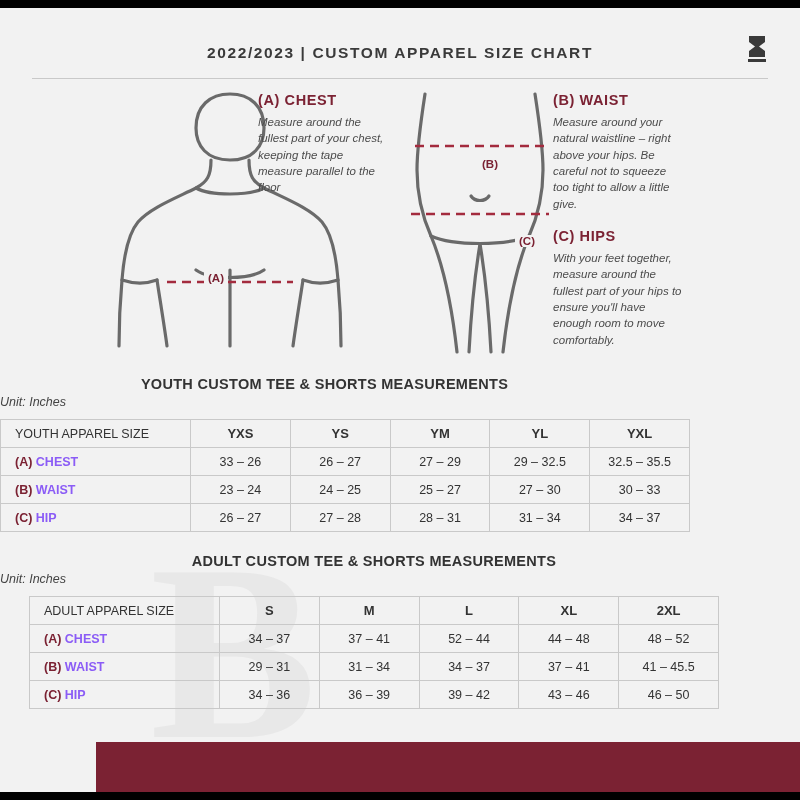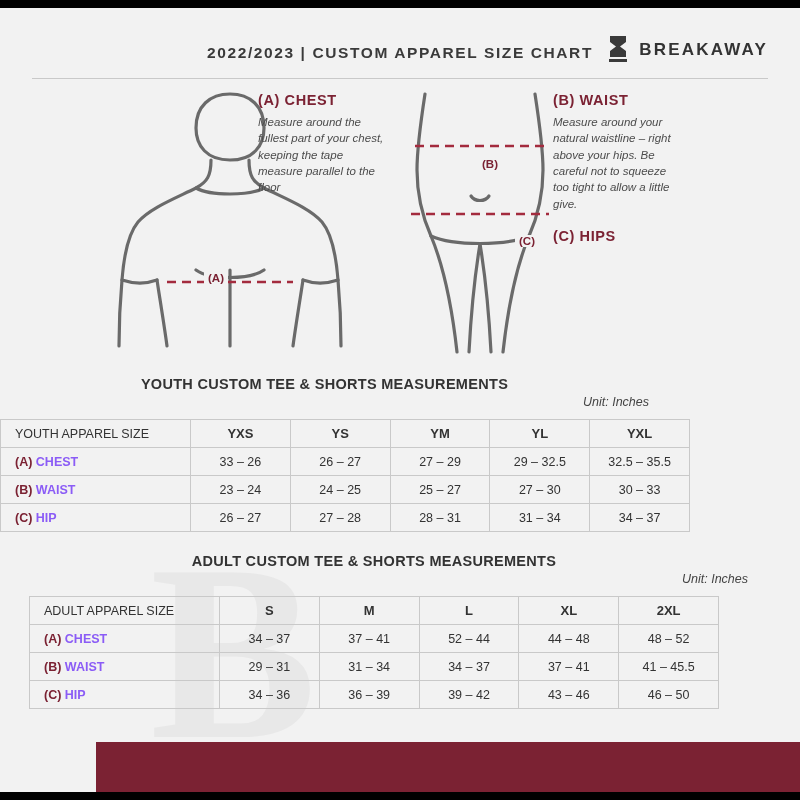--- a/index.html
+++ b/index.html
@@ -103,21 +103,21 @@
 
   
   .sect-title {
     text-align: center;
     font-size: 14.5px;
     font-weight: bold;
     letter-spacing: 0.3px;
     color: #333;
   }
   .sect-unit {
-    text-align: right;
+    text-align: left;
     font-size: 12.5px;
     font-style: italic;
     color: #444;
     margin-top: 3px;
   }
   table.sz {
     border-collapse: collapse;
     width: 690px;
     margin: 10px auto 0 auto;
     table-layout: fixed;
@@ -173,21 +173,20 @@
       <div class="header-title">2022/2023  |  CUSTOM APPAREL SIZE CHART</div>
     </div>
 
     <div class="brand">
       <div class="brand-mark">
         <svg width="22" height="30" viewBox="0 0 22 30">
           <path d="M3 1 L19 1 L19 7 L13 11.5 L19 16 L19 22 L3 22 L3 16 L9 11.5 L3 7 Z" fill="#3a3a3a"></path>
           <path d="M2 24 L20 24 L20 27 L2 27 Z" fill="#3a3a3a"></path>
         </svg>
       </div>
-      <div class="brand-name">BREAKAWAY</div>
     </div>
 
     <div class="hr-top"></div>
 
     <div class="illus">
 
       <div class="figA">
         <svg width="245" height="275" viewBox="0 0 245 275">
           <g fill="none" stroke="#6a6a6a" stroke-width="3.2" stroke-linecap="round" stroke-linejoin="round">
             <path d="M86 44 C86 22 100 10 120 10 C140 10 154 22 154 44 C154 62 143 76 120 76 C97 76 86 62 86 44 Z"></path>
@@ -230,20 +229,21 @@
         <div class="c-body">Measure around the fullest part of your chest, keeping the tape measure parallel to the floor</div>
       </div>
 
       <div class="callout callout-waist">
         <div class="c-title">(B) WAIST</div>
         <div class="c-body">Measure around your natural waistline – right above your hips. Be careful not to squeeze too tight to allow a little give.</div>
       </div>
 
       <div class="callout callout-hips">
         <div class="c-title">(C) HIPS</div>
+        <div class="c-body">With your feet together, measure around the fullest part of your hips to ensure you'll have enough room to move comfortably.</div>
       </div>
     </div>
 
     <div class="sect1">
       <div class="sect-title">YOUTH CUSTOM TEE &amp; SHORTS MEASUREMENTS</div>
       <div class="sect-unit">Unit: Inches</div>
       <table class="sz">
         <thead>
           <tr>
             <th>YOUTH APPAREL SIZE</th>

